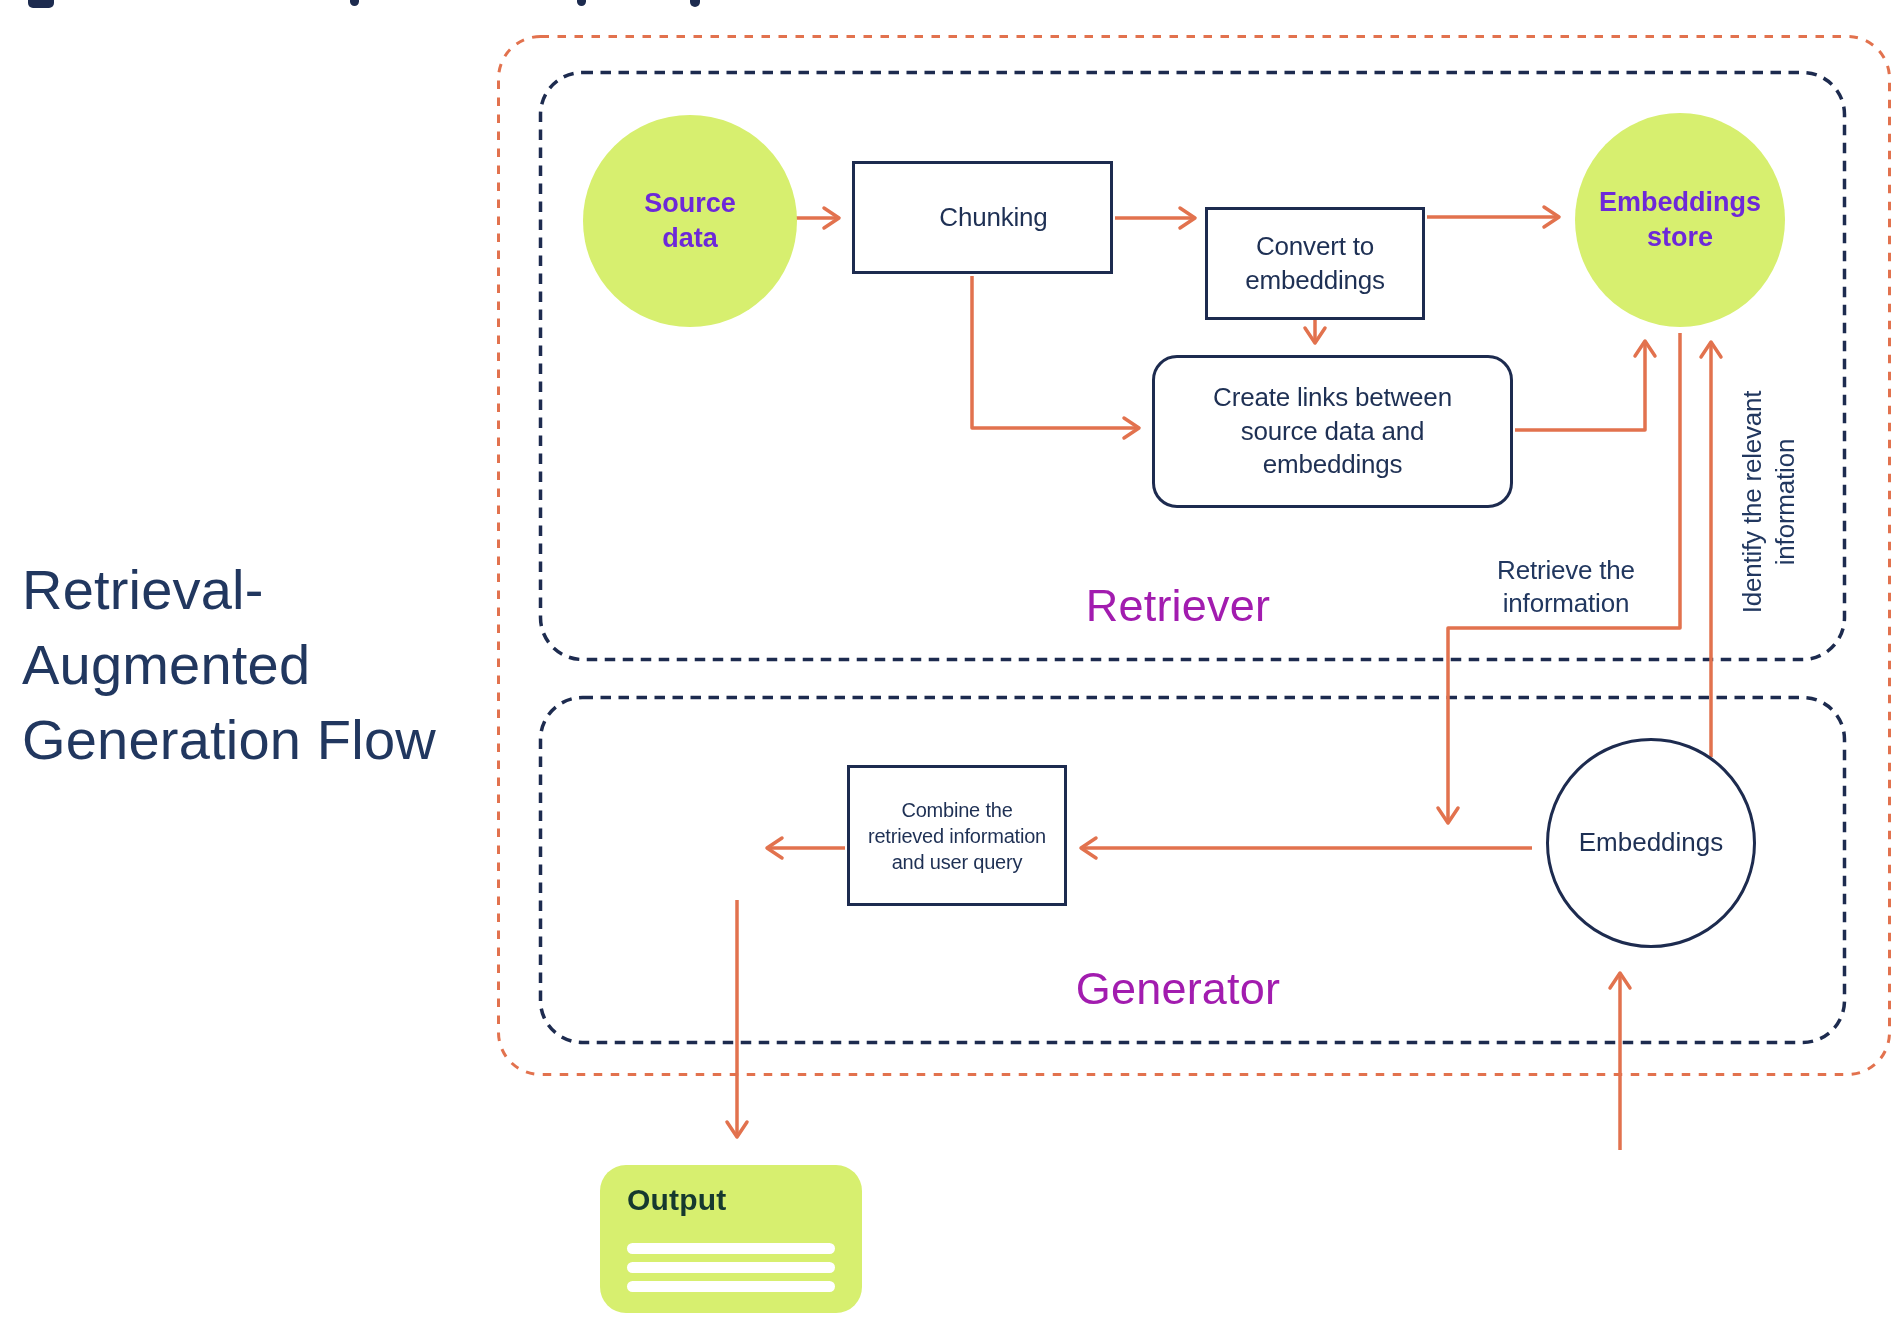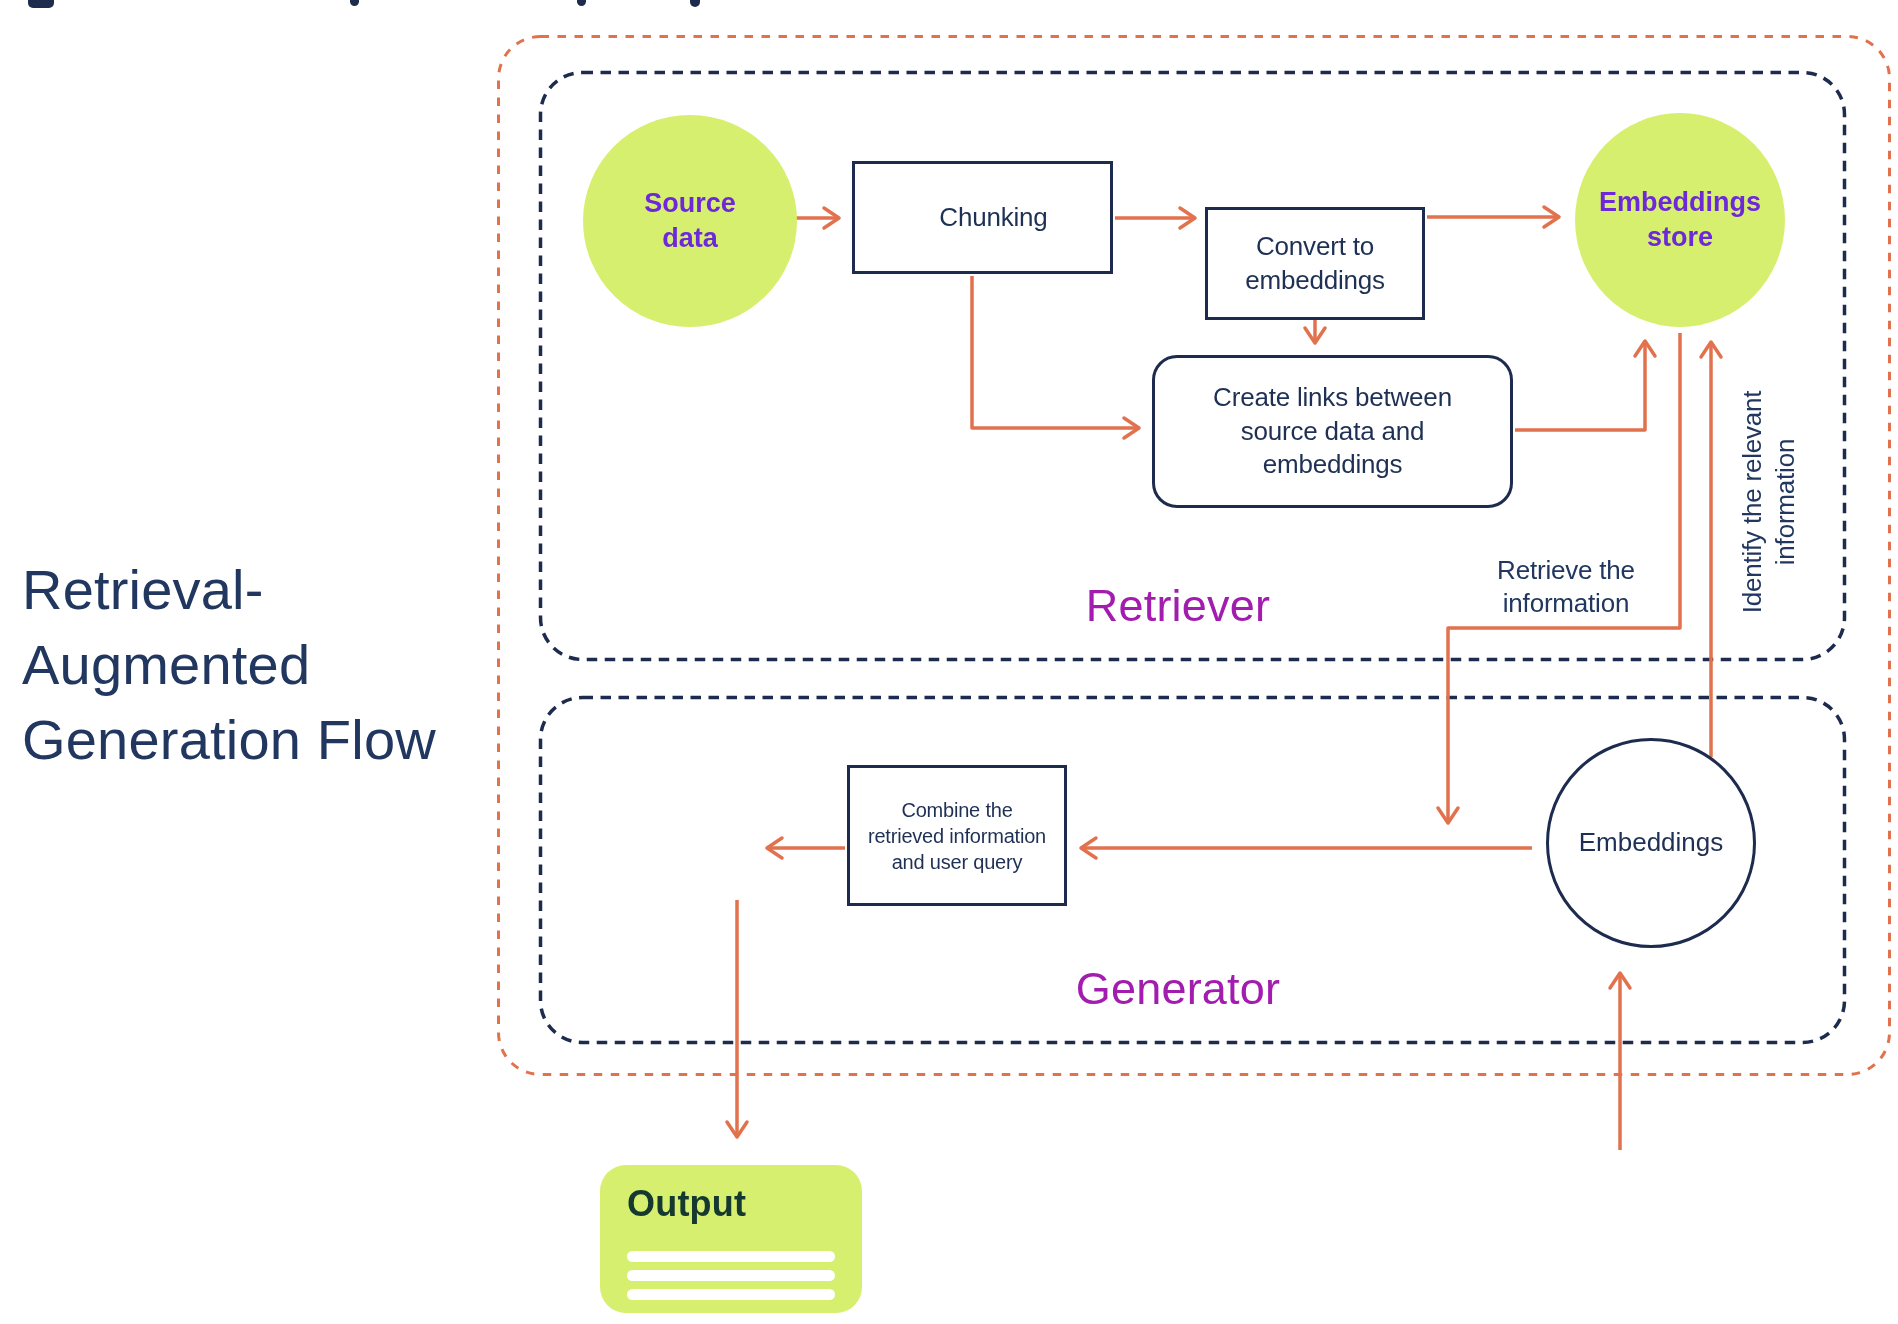--- a/index.html
+++ b/index.html
@@ -35,21 +35,21 @@
   }
   .edge-label{
     position:absolute;text-align:center;font-size:26px;font-weight:500;
     color:#21375f;line-height:1.28;white-space:pre-line;letter-spacing:-0.2px;
   }
 
   .card{
     position:absolute;background:#d7ef6f;border-radius:26px;box-sizing:border-box;
     padding:18px 27px 0 27px;
   }
-  .card-title{font-size:36px;font-weight:600;color:#16392f;letter-spacing:0.2px;}
+  .card-title{font-size:30px;font-weight:600;color:#16392f;letter-spacing:0.2px;}
   .card-bars{margin-top:26px;}
   .card-bar{height:11px;border-radius:5.5px;background:#ffffff;margin-bottom:8px;}
 </style>
 </head>
 <body>
 
 <div id="canvas">
 
   <div class="frag" style="left:28px;width:26px;height:8px;"></div>
   <div class="frag" style="left:350px;width:9px;height:6px;"></div>

